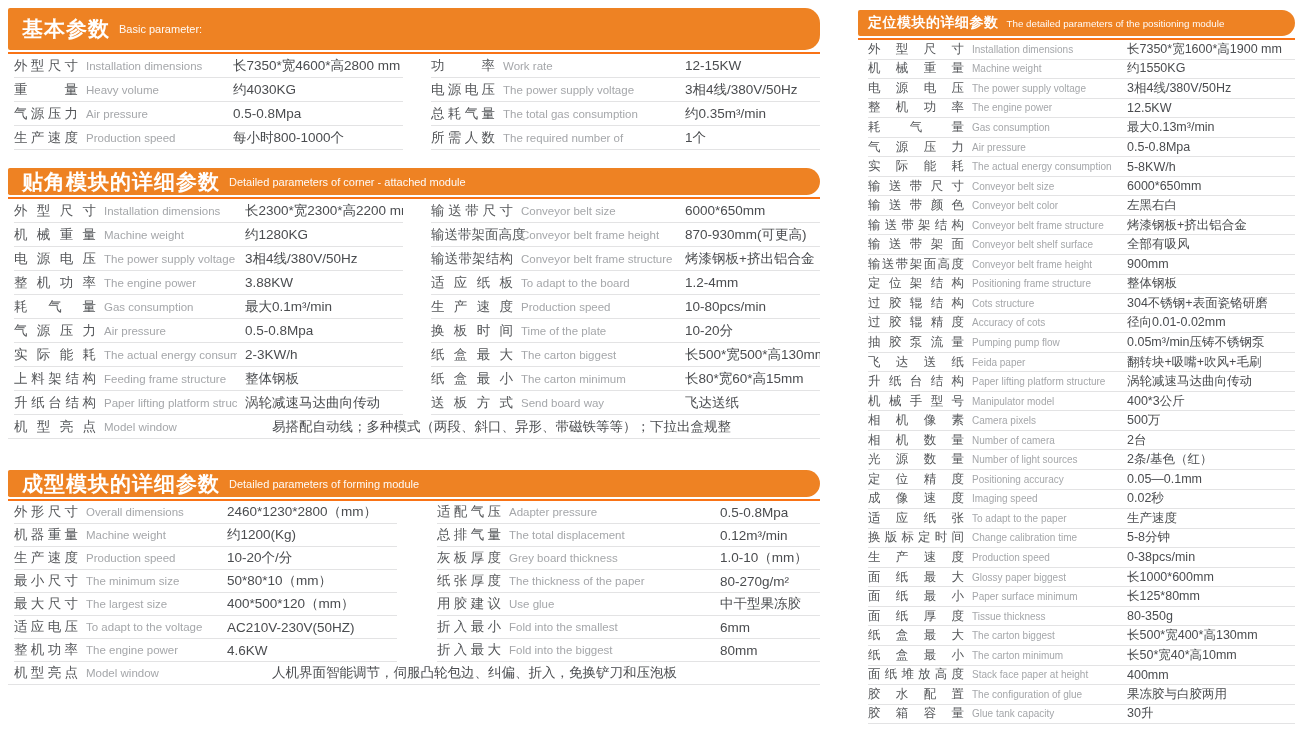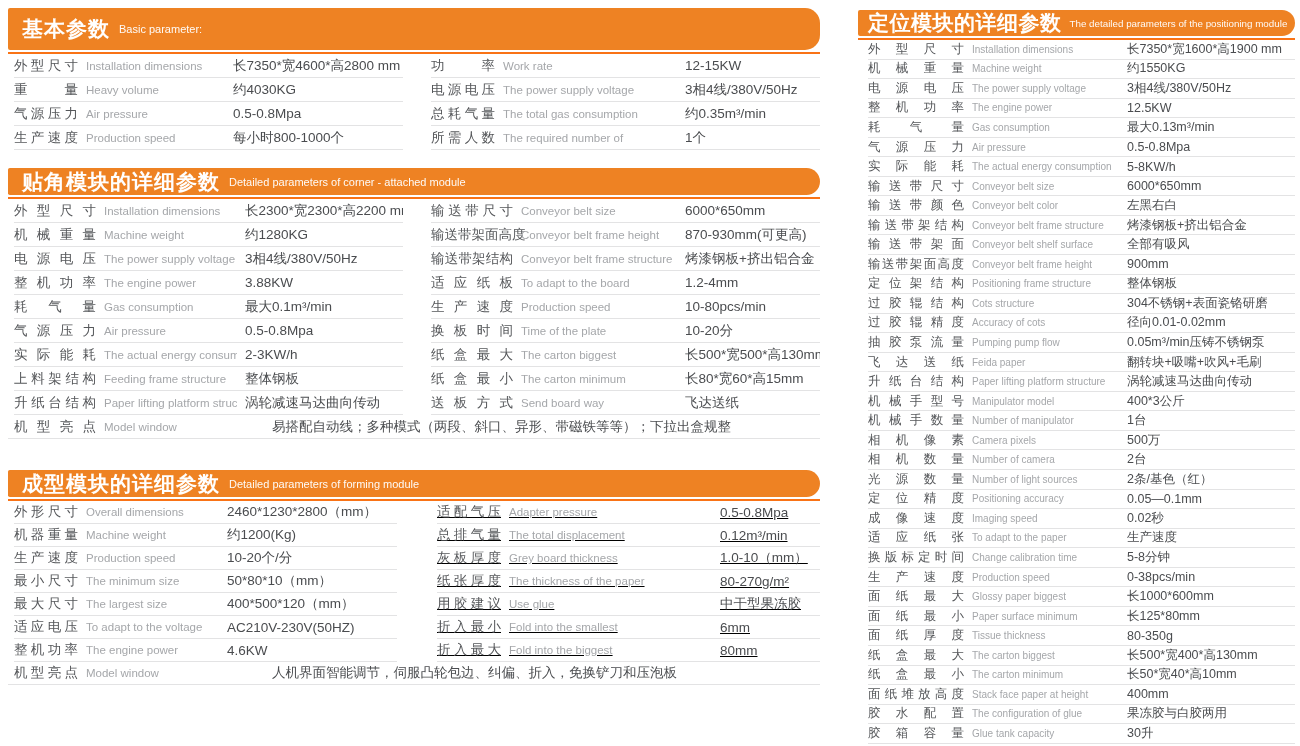--- a/index.html
+++ b/index.html
@@ -18,30 +18,30 @@
   .p-pos    {left:858px; top:10px; width:437px; --rh:19.55px;--zhw:96px; --fzh:12.5px; --fen:10px;}
 
   .hdr{
     background:var(--accent);color:#fff;display:flex;align-items:center;
     border-radius:2px 15px 15px 2px;padding:0 14px;margin-bottom:2px;
   }
   .p-basic .hdr{height:42px;}
   .p-corner .hdr,.p-forming .hdr{height:27px;}
   .p-pos .hdr{height:26px;border-radius:2px 13px 13px 2px;padding:0 8px 0 10px;}
   .hzh{font-size:21px;font-weight:bold;letter-spacing:1px;white-space:nowrap;}
-  .p-pos .hzh{font-size:21px;letter-spacing:0.5px;}
+  .p-pos .hzh{font-size:14px;letter-spacing:0.5px;}
   .hen{font-size:11px;margin-left:9px;white-space:nowrap;opacity:.96;}
   .p-pos .hen{font-size:9.8px;margin-left:8px;}
 
   .cols{display:flex;}
   .half{flex:1;min-width:0;}
   .hl{--valw:170px;padding-left:6px;}
   .hr{--valw:135px;padding-left:28px;}
   .p-corner .hl{--valw:158px;}
-  .p-forming .hr{--valw:100px;padding-left:40px;text-decoration:underline;}
+  .p-forming .hr{--valw:100px;padding-left:40px;}
   .p-pos .rows{--valw:168px;padding-left:10px;}
 
   .rows{border-top:2px solid #f97316;}
   .row{
     display:grid;grid-template-columns:var(--zhw) minmax(0,1fr) var(--valw);
     align-items:center;height:var(--rh);border-bottom:1px solid #e3e3e4;
     column-gap:8px;
   }
   .zh{
     display:block;font-size:var(--fzh);color:#55575a;
@@ -407,25 +407,20 @@
     <span class="zh">升纸台结构</span>
     <span class="en">Paper lifting platform structure</span>
     <span class="val">涡轮减速马达曲向传动</span>
   </div>
         <div class="row">
     <span class="zh">机械手型号</span>
     <span class="en">Manipulator model</span>
     <span class="val">400*3公斤</span>
   </div>
         <div class="row">
-    <span class="zh">机械手数量</span>
-    <span class="en">Number of manipulator</span>
-    <span class="val">1台</span>
-  </div>
-        <div class="row">
     <span class="zh">相机像素</span>
     <span class="en">Camera pixels</span>
     <span class="val">500万</span>
   </div>
         <div class="row">
     <span class="zh">相机数量</span>
     <span class="en">Number of camera</span>
     <span class="val">2台</span>
   </div>
         <div class="row">

